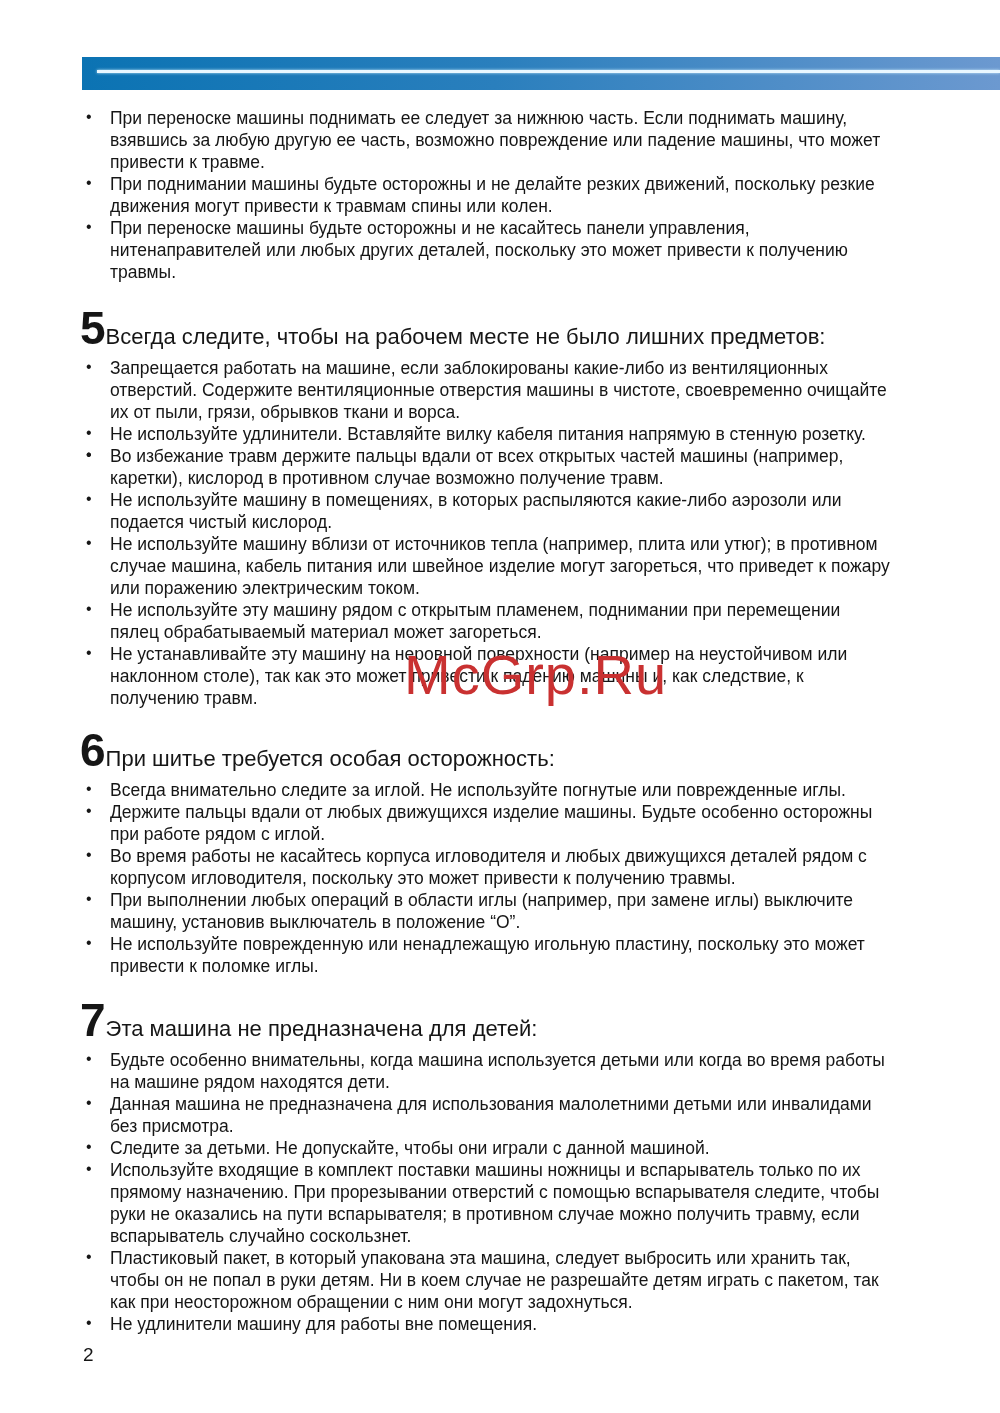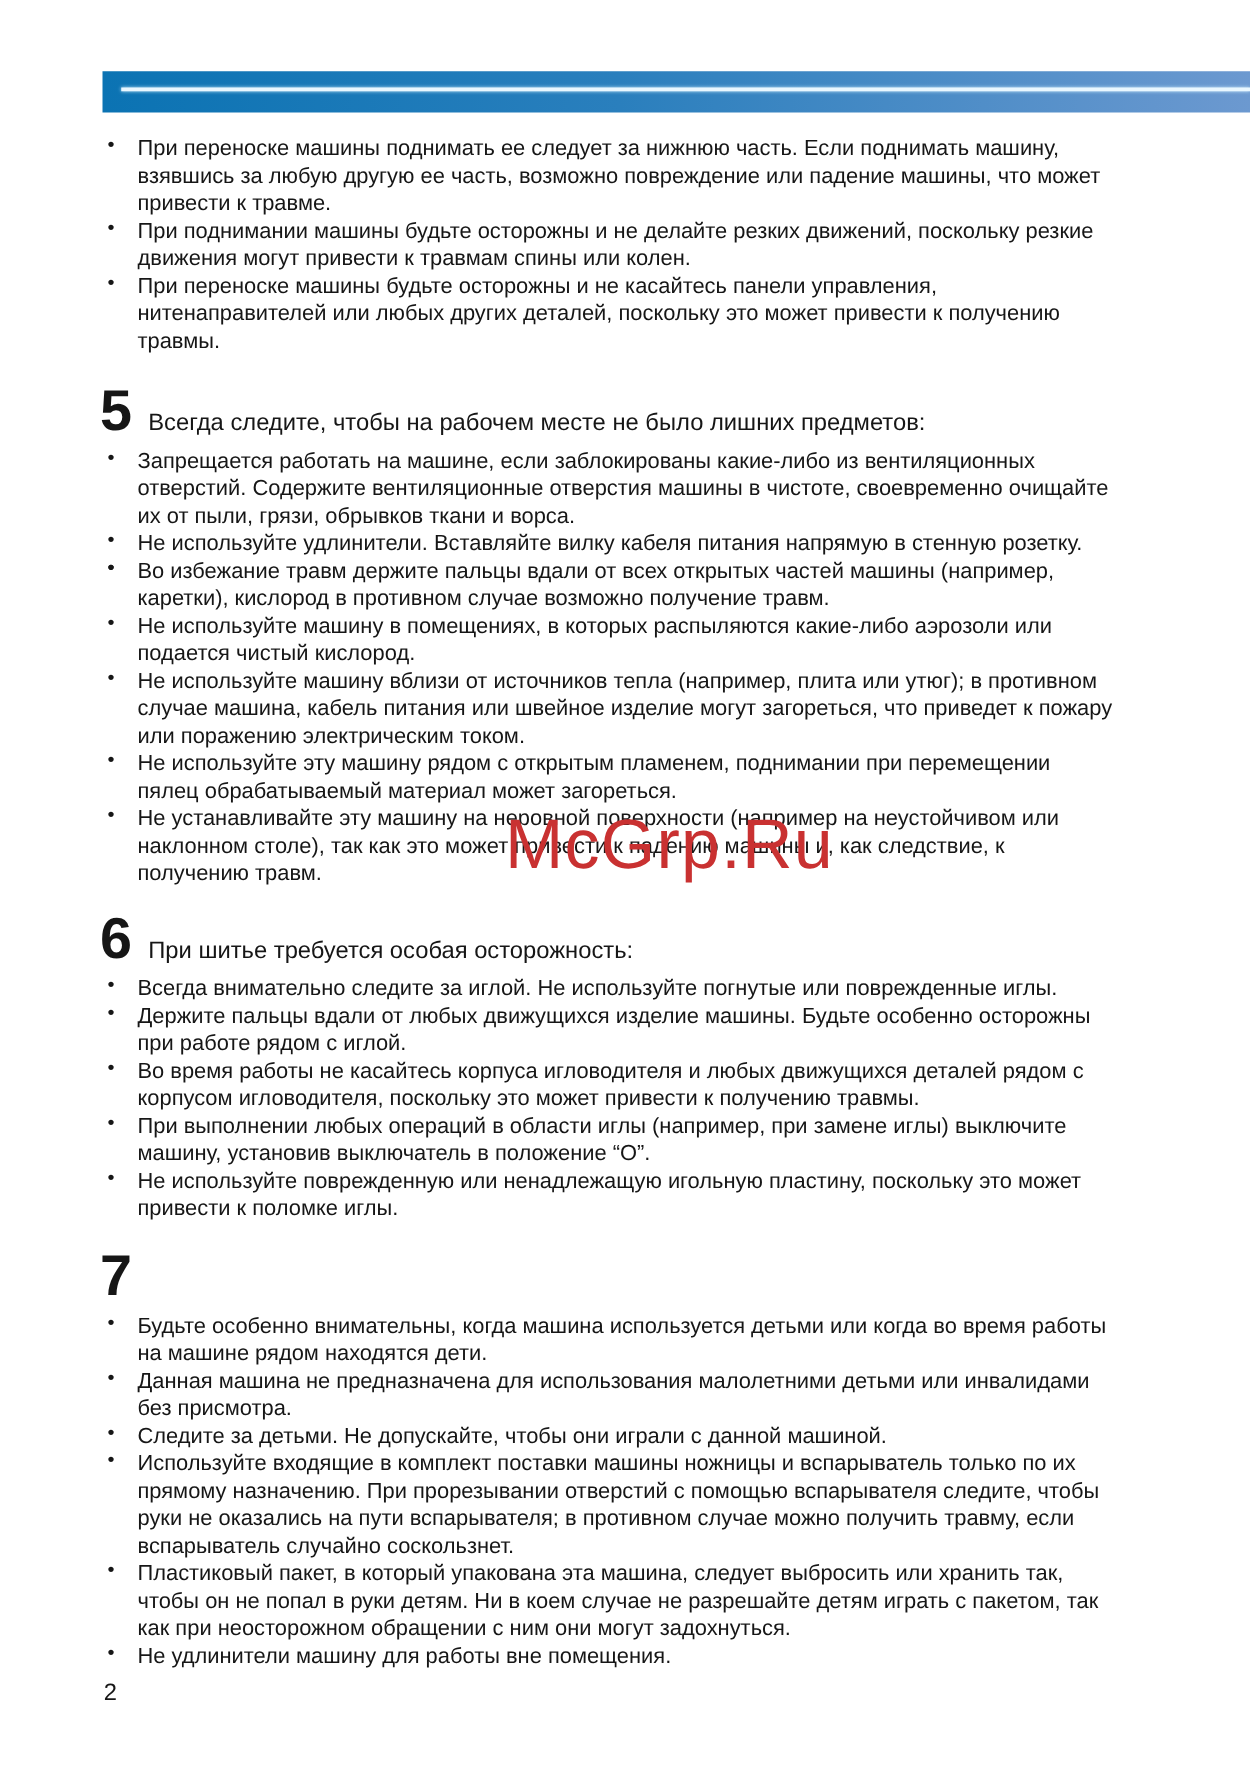--- a/index.html
+++ b/index.html
@@ -53,22 +53,22 @@
   }
   .sec-6 .section-header { margin-top: 18px; }
   .sec-7 .section-header { margin-top: 20px; }
   .section-number {
     font-size: 46px;
     font-weight: bold;
     line-height: 46px;
     letter-spacing: -1px;
   }
   .section-title {
-    font-size: 19px;
-    margin-left: 14px;
+    font-size: 22px;
+    margin-left: 1px;
     line-height: 24px;
   }
   .watermark {
     position: absolute;
     left: 404px; top: 642px;
     font-size: 56px;
     font-weight: 400;
     letter-spacing: 1px;
     white-space: nowrap;
   }
@@ -122,20 +122,21 @@
           <li class="bullet-item"><span class="dot">•</span><span>Держите пальцы вдали от любых движущихся изделие машины. Будьте особенно осторожны при работе рядом с иглой.</span></li>
           <li class="bullet-item"><span class="dot">•</span><span>Во время работы не касайтесь корпуса игловодителя и любых движущихся деталей рядом с корпусом игловодителя, поскольку это может привести к получению травмы.</span></li>
           <li class="bullet-item"><span class="dot">•</span><span>При выполнении любых операций в области иглы (например, при замене иглы) выключите машину, установив выключатель в положение “O”.</span></li>
           <li class="bullet-item"><span class="dot">•</span><span>Не используйте поврежденную или ненадлежащую игольную пластину, поскольку это может привести к поломке иглы.</span></li>
         </ul>
     </div>
 
     <div class="section sec-7">
       <div class="section-header">
         <span class="section-number">7</span>
+        <span class="section-title">Эта машина не предназначена для детей:</span>
       </div>
       <ul class="bullets">
           <li class="bullet-item"><span class="dot">•</span><span>Будьте особенно внимательны, когда машина используется детьми или когда во время работы на машине рядом находятся дети.</span></li>
           <li class="bullet-item"><span class="dot">•</span><span>Данная машина не предназначена для использования малолетними детьми или инвалидами без присмотра.</span></li>
           <li class="bullet-item"><span class="dot">•</span><span>Следите за детьми. Не допускайте, чтобы они играли с данной машиной.</span></li>
           <li class="bullet-item"><span class="dot">•</span><span>Используйте входящие в комплект поставки машины ножницы и вспарыватель только по их прямому назначению. При прорезывании отверстий с помощью вспарывателя следите, чтобы руки не оказались на пути вспарывателя; в противном случае можно получить травму, если вспарыватель случайно соскользнет.</span></li>
           <li class="bullet-item"><span class="dot">•</span><span>Пластиковый пакет, в который упакована эта машина, следует выбросить или хранить так, чтобы он не попал в руки детям. Ни в коем случае не разрешайте детям играть с пакетом, так как при неосторожном обращении с ним они могут задохнуться.</span></li>
           <li class="bullet-item"><span class="dot">•</span><span>Не удлинители машину для работы вне помещения.</span></li>
         </ul>
     </div>

